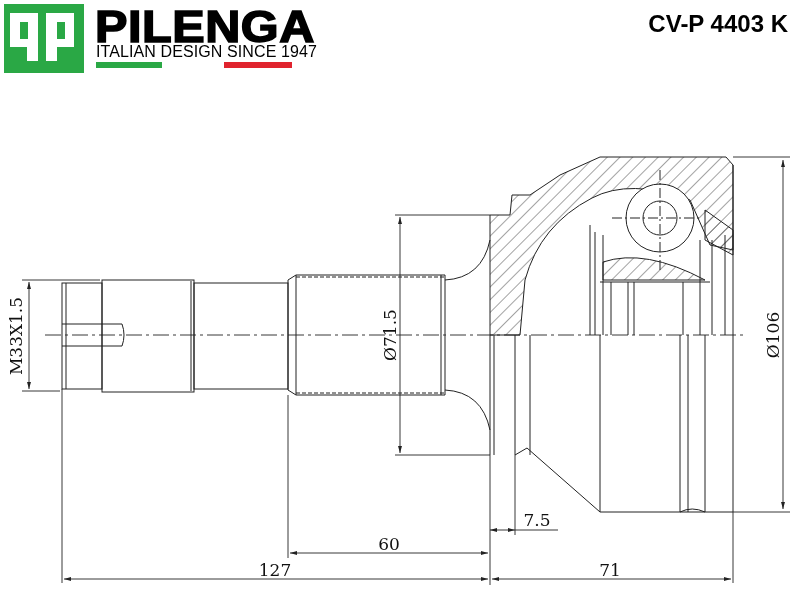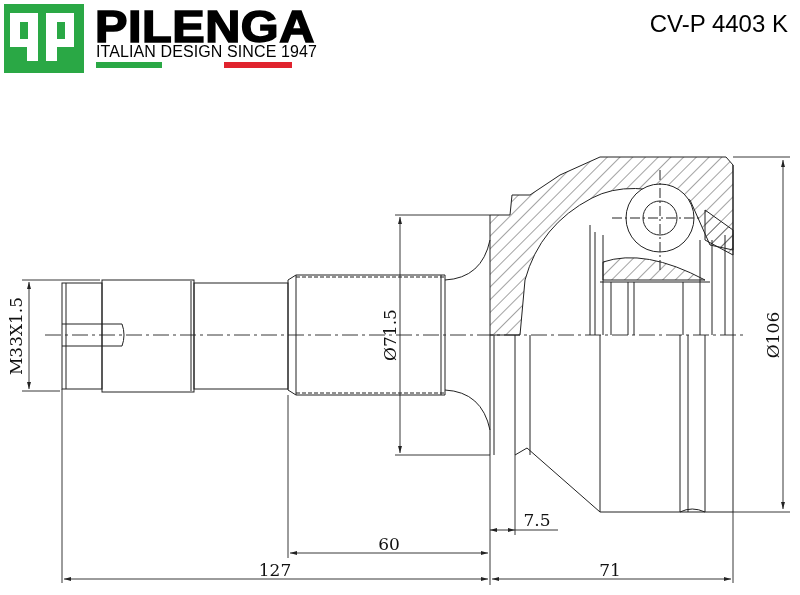--- a/index.html
+++ b/index.html
@@ -3,21 +3,21 @@
 <meta charset="utf-8">
 <style>
   html, body { margin:0; padding:0; background:#ffffff; }
   body { width:800px; height:595px; position:relative; overflow:hidden; font-family:"Liberation Sans", sans-serif; }
   .logo-box { position:absolute; left:4px; top:4px; width:80px; height:69px; background:#2aa845; }
   .logo-box svg { position:absolute; left:0; top:0; }
   .brand-name { position:absolute; left:95px; top:2px; font-family:"Liberation Sans", sans-serif; font-weight:900; font-size:45px; letter-spacing:0.5px; color:#000; line-height:50px; transform:scaleX(1.08); transform-origin:left top; -webkit-text-stroke:1.6px #000; }
   .brand-tagline { position:absolute; left:96px; top:43px; font-family:"Liberation Sans", sans-serif; font-size:16px; color:#000; letter-spacing:0.1px; }
   .flag-green { position:absolute; left:96px; top:62px; width:66px; height:6px; }
   .flag-red { position:absolute; left:224px; top:62px; width:68px; height:6px; }
-  .part-number { position:absolute; right:12px; top:10px; font-family:"Liberation Sans", sans-serif; font-weight:normal; font-size:24px; color:#000; }
+  .part-number { position:absolute; right:12px; top:10px; font-family:"Liberation Sans", sans-serif; font-weight:bold; font-size:24px; color:#000; }
   .drawing { position:absolute; left:0; top:0; }
   .dim-text { font-family:"DejaVu Serif", serif; font-size:17px; fill:#111; }
 </style>
 </head>
 <body>
 
 <div class="logo-box">
   <svg width="80" height="69" viewBox="0 0 80 69">
 
     <path d="M6 9 h28 v48 h-11 v-14 h-17 z M16 18 v17 h8 v-17 z" fill="#ffffff" fill-rule="evenodd"></path>

